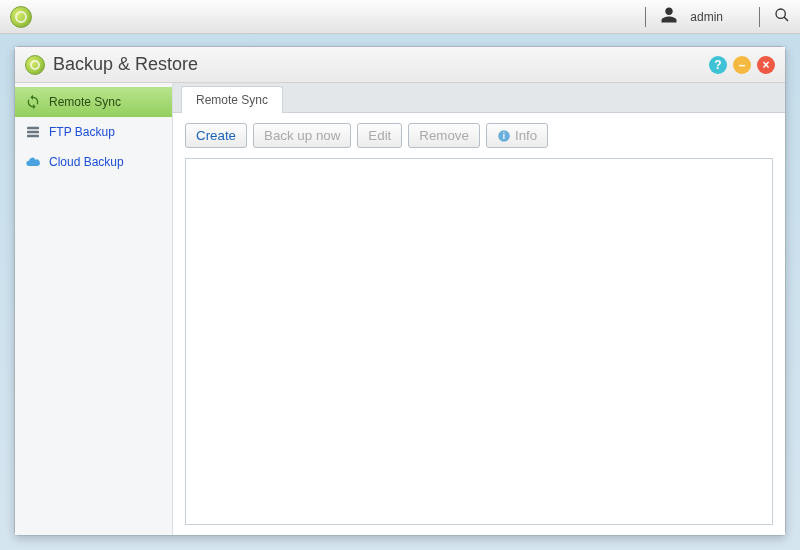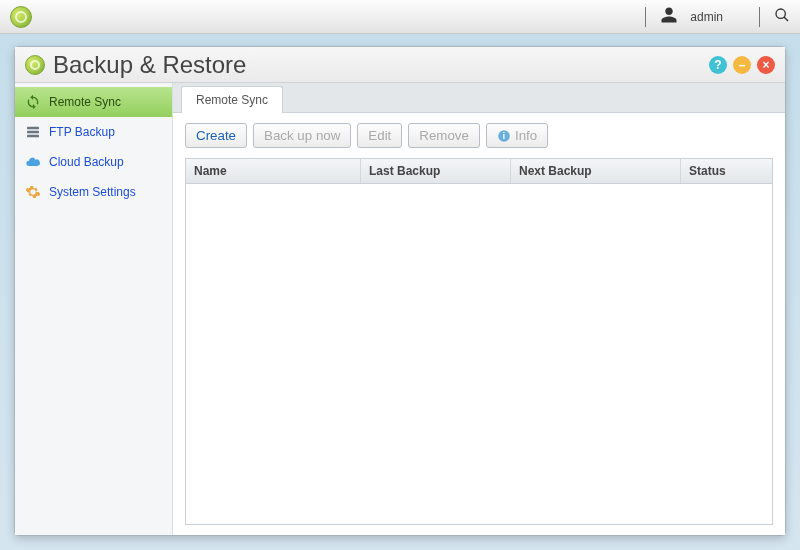--- a/index.html
+++ b/index.html
@@ -52,21 +52,21 @@
       flex-direction: column;
     }
     .titlebar {
       height: 36px;
       background: linear-gradient(180deg, #f7f7f7 0%, #eaeaea 100%);
       border-bottom: 1px solid #d2d2d2;
       display: flex;
       align-items: center;
       padding: 0 10px;
     }
-    .win-title { font-size: 24px; color: #444; font-weight: 400; margin-left: 8px; }
+    .win-title { font-size: 18px; color: #444; font-weight: 400; margin-left: 8px; }
     .titlebar-spacer { flex: 1; }
     .tb-btn {
       width: 18px; height: 18px; border-radius: 50%;
       margin-left: 6px; display: inline-flex;
       align-items: center; justify-content: center;
       color: #fff; font-size: 12px; font-weight: bold;
       cursor: pointer;
     }
     .tb-help { background: #3fc2d6; }
     .tb-min  { background: #f5b941; }
@@ -206,28 +206,20 @@
         <span>FTP Backup</span>
       </div>
       <div class="sb-item">
         <span class="sb-icon">
           <svg viewBox="0 0 24 24">
               <path fill="#4aa3e0" d="M19 18H6a4 4 0 010-8 5 5 0 019.6-1.5A4 4 0 0119 18z"></path>
             </svg>
         </span>
         <span>Cloud Backup</span>
       </div>
-      <div class="sb-item">
-        <span class="sb-icon">
-          <svg viewBox="0 0 24 24">
-              <path fill="#f0a63e" d="M12 8a4 4 0 100 8 4 4 0 000-8zm9 4a7 7 0 01-.1 1.2l2 1.6-2 3.4-2.4-1a7 7 0 01-2 1.2l-.4 2.6h-4l-.4-2.6a7 7 0 01-2-1.2l-2.4 1-2-3.4 2-1.6A7 7 0 013 12a7 7 0 01.1-1.2l-2-1.6 2-3.4 2.4 1a7 7 0 012-1.2L8 3h4l.4 2.6a7 7 0 012 1.2l2.4-1 2 3.4-2 1.6c.1.4.2.8.2 1.2z"></path>
-            </svg>
-        </span>
-        <span>System Settings</span>
-      </div>
     </div>
 
     <div class="main">
       <div class="tabstrip">
         <div class="tab">Remote Sync</div>
       </div>
       <div class="content">
         <div class="toolbar">
           <button class="btn primary">Create</button>
           <button class="btn disabled">Back up now</button>
@@ -235,24 +227,18 @@
           <button class="btn disabled">Remove</button>
           <button class="btn disabled">
             <svg class="info-ic" viewBox="0 0 24 24">
                 <circle cx="12" cy="12" r="10" fill="#6aaedb"></circle>
                 <text x="12" y="17" text-anchor="middle" font-size="14" fill="#fff" font-family="Arial" font-weight="bold">i</text>
               </svg>
             <span>Info</span>
           </button>
         </div>
         <div class="table">
-          <div class="thead">
-            <div class="th col-name">Name</div>
-            <div class="th col-last">Last Backup</div>
-            <div class="th col-next">Next Backup</div>
-            <div class="th col-status">Status</div>
-          </div>
           <div class="tbody"></div>
         </div>
       </div>
     </div>
   </div>
 </div>
 
 </body></html>

